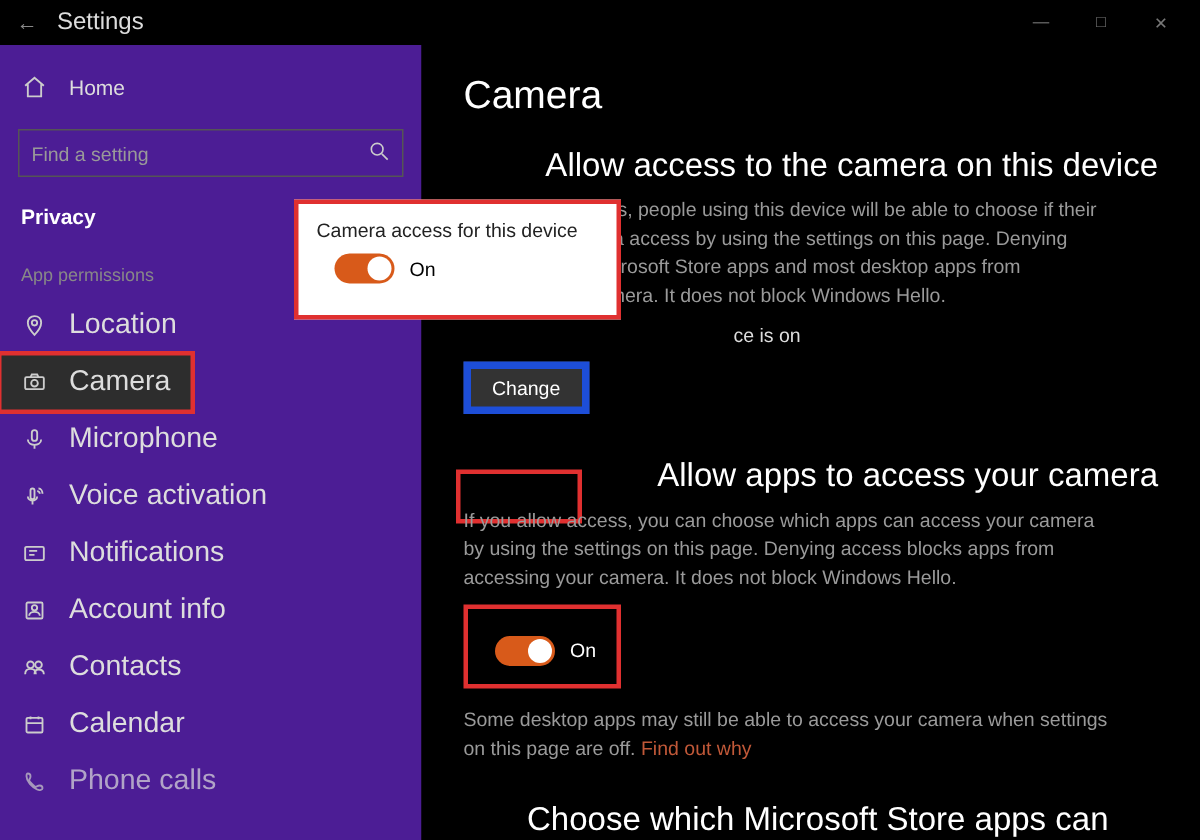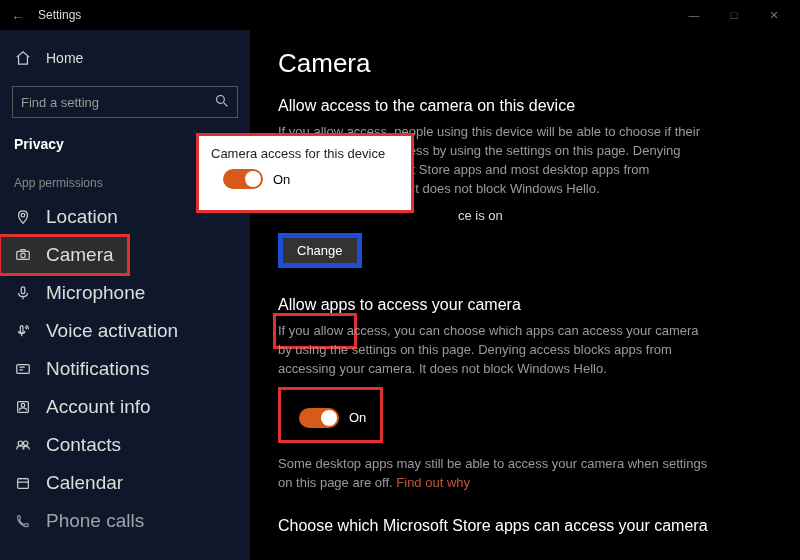--- a/index.html
+++ b/index.html
@@ -1,35 +1,35 @@
 <!DOCTYPE html>
 <html><head>
 <meta charset="utf-8">
 <style>
   * { margin: 0; padding: 0; box-sizing: border-box; font-family: "Segoe UI", Arial, sans-serif; }
   body { background: #000; color: #fff; width: 800px; height: 560px; overflow: hidden; position: relative; }
   .titlebar { height: 30px; display: flex; align-items: center; padding: 0 6px; background: #000; }
   .titlebar .back { width: 24px; text-align: center; color: #888; font-size: 14px; }
-  .titlebar .title { font-size: 12px; margin-left: 8px; color: #ddd; }
+  .titlebar .title { font-size: 16px; margin-left: 8px; color: #ddd; }
   .winbtns { margin-left: auto; display: flex; }
   .winbtn { width: 40px; height: 30px; display: flex; align-items: center; justify-content: center; color: #777; font-size: 11px; }
   .layout { display: flex; height: calc(100% - 30px); }
-  .sidebar { width: 250px; background: #0f172a; padding: 6px 0 0 0; overflow: hidden; }
+  .sidebar { width: 281px; background: #4c1d95; padding: 6px 0 0 0; overflow: hidden; }
   .nav-row { display: flex; align-items: center; height: 38px; padding: 0 14px; font-size: 19px; color: #ddd; gap: 14px; }
   .nav-row.home { height: 44px; font-size: 14px; }
   .nav-row .icon { width: 18px; height: 18px; display: flex; align-items: center; justify-content: center; }
   .searchbox { margin: 6px 12px 12px 12px; height: 32px; border: 1px solid #555; display: flex; align-items: center; padding: 0 8px; color: #999; font-size: 13px; }
   .searchbox .sicon { margin-left: auto; font-size: 13px; color: #aaa; }
   .cat-label { font-weight: 600; font-size: 14px; padding: 6px 14px 18px 14px; color: #fff; }
   .subhead { font-size: 12px; color: #888; padding: 6px 14px 8px 14px; }
   .nav-row.selected { background: #2d2d2d; }
   .red-box { outline: 3px solid #e03030; outline-offset: -1px; }
   .main { flex: 1; background: #000; padding: 18px 28px 0 28px; overflow: hidden; }
   h1 { font-size: 26px; font-weight: 400; margin-bottom: 18px; }
-  h2 { font-size: 16px; font-weight: 400; margin: 10px 0 8px 0; }
+  h2 { font-size: 22px; font-weight: 400; margin: 10px 0 8px 0; text-align: right; }
   p.desc { font-size: 13px; color: #9a9a9a; line-height: 1.45; max-width: 430px; }
   .status-line { font-size: 13px; color: #ddd; margin-top: 10px; }
   .btn { display: inline-block; background: #333; border: 5px solid #1d4ed8; color: #fff; font-size: 13px; padding: 5px 14px; margin-top: 10px; }
   .toggle-row { display: flex; align-items: center; gap: 10px; margin: 12px 0 6px 0; padding-left: 12px; }
   .toggle { width: 40px; height: 20px; background: #d85a1a; border-radius: 10px; position: relative; }
   .toggle::after { content: ""; position: absolute; right: 2px; top: 2px; width: 16px; height: 16px; background: #fff; border-radius: 50%; }
   .toggle-label { font-size: 13px; color: #fff; }
   .link { color: #c05838; }
   .popup { position: absolute; left: 196px; top: 133px; width: 218px; height: 80px; background: #fff; color: #000; border: 3px solid #e03030; padding: 10px 12px; }
   .popup .ptitle { font-size: 13px; color: #222; margin-bottom: 8px; }

